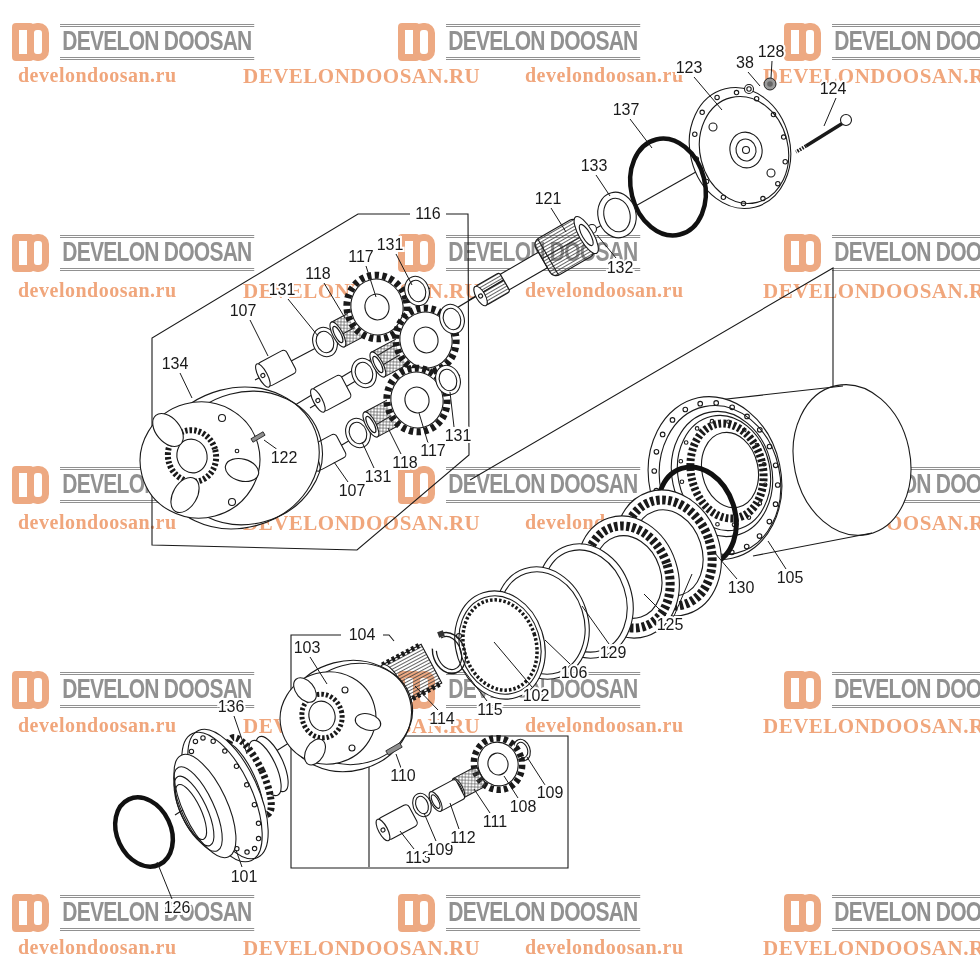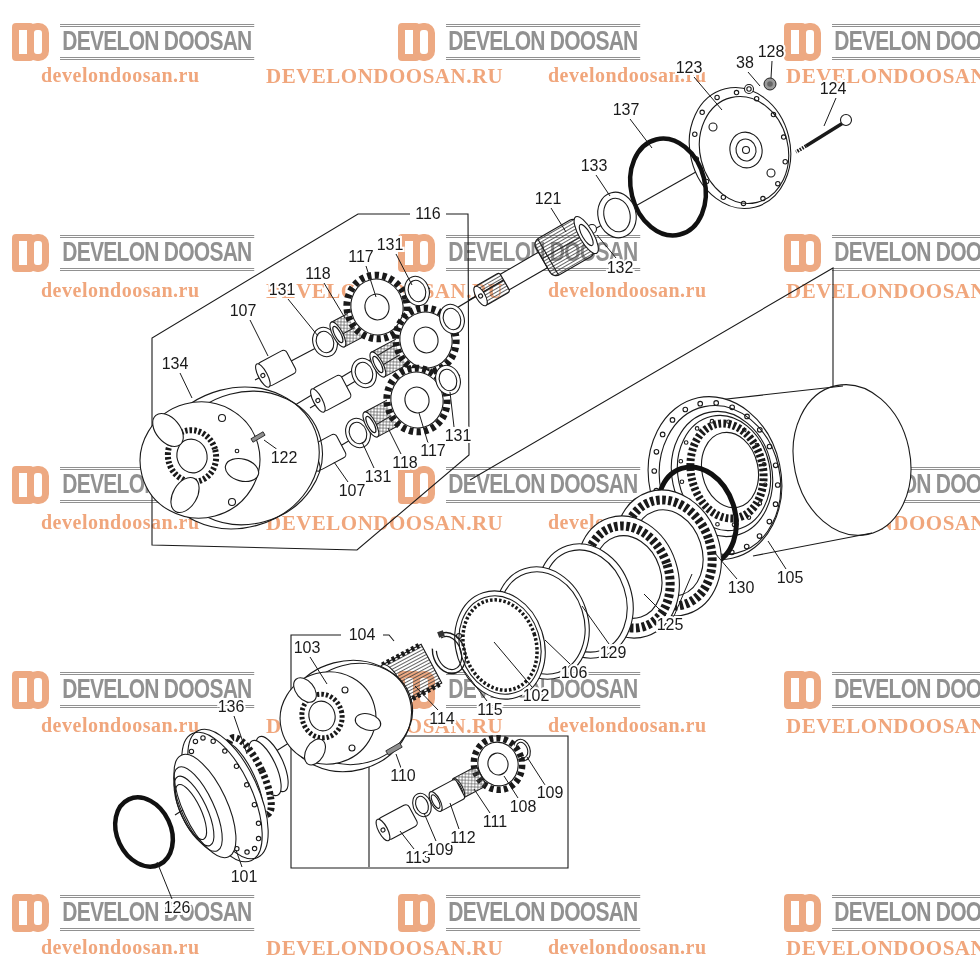--- a/index.html
+++ b/index.html
@@ -12,21 +12,21 @@
   .wm-icon .lobe{position:absolute;top:0;width:22px;height:38px;box-sizing:border-box;
                  border:7px solid var(--accent);}
   .wm-icon .lobe.l{left:0;border-radius:4px;}
   .wm-icon .lobe.r{left:15px;border-radius:10px;}
   .wm-brand{margin-left:8px;font-weight:bold;font-size:27px;line-height:1.05;
             color:var(--gray);letter-spacing:-1px;transform:scaleX(.78);
             transform-origin:left center;white-space:nowrap;
             border-top:3px double var(--gray);border-bottom:3px double var(--gray);
             padding:0 3px 1px 3px;}
   .wm-url{position:absolute;white-space:nowrap;font-family:"Liberation Serif",serif;
-          font-weight:bold;color:var(--urlc);margin-left:23px;}
+          font-weight:bold;color:var(--urlc);}
   .wm-url.lower{font-size:20px;letter-spacing:.5px;}
   .wm-url.upper{font-size:21px;letter-spacing:.5px;}
   
   #art{position:absolute;inset:0;z-index:2;}
   svg{display:block;}
   .ln{stroke:#1a1a1a;stroke-width:1.1;fill:none;}
   .wf{stroke:#1a1a1a;stroke-width:1.1;fill:#fff;}
   .thick{stroke:#111;fill:none;}
   .lbl{font:16px "Liberation Sans",sans-serif;fill:#1a1a1a;text-anchor:middle;
        paint-order:stroke;stroke:#fff;stroke-width:4px;}

